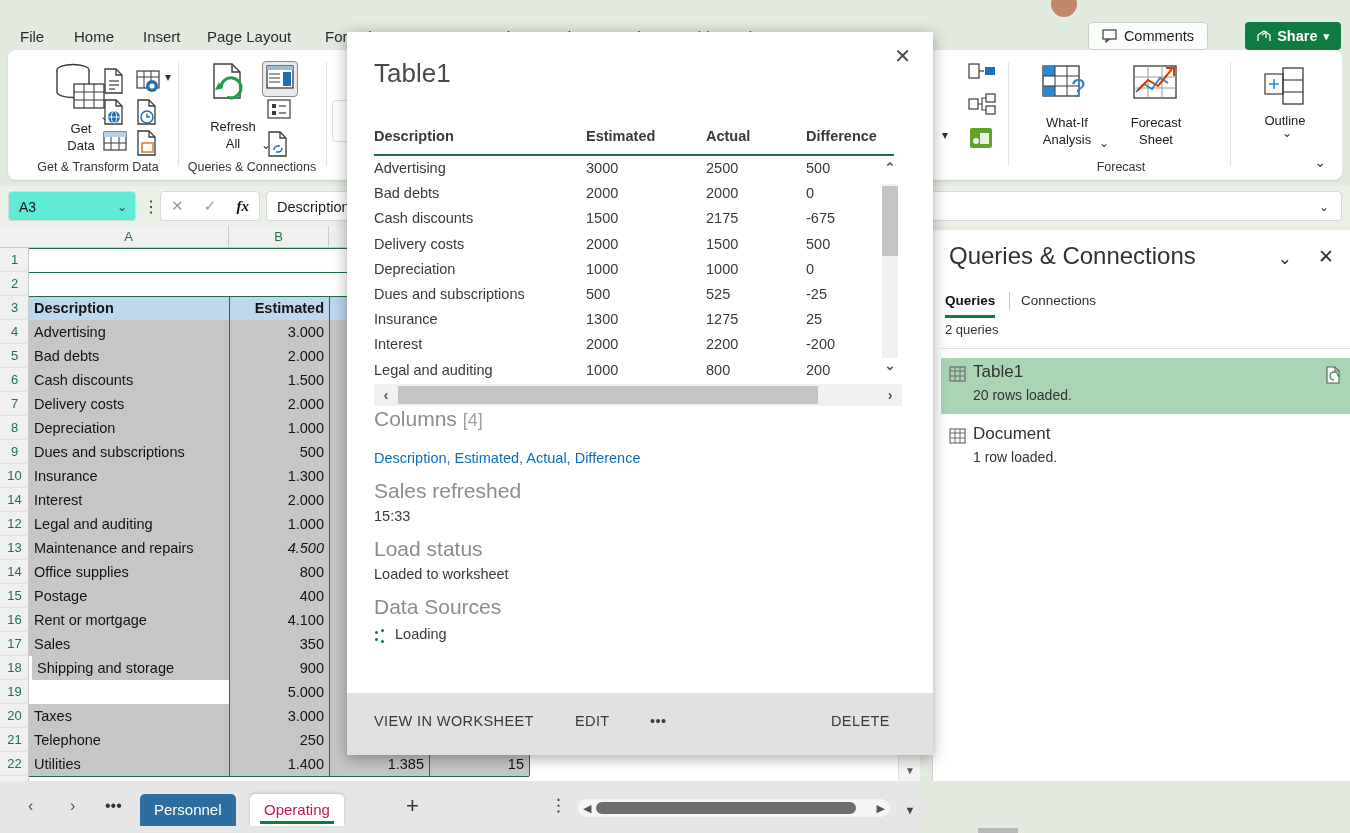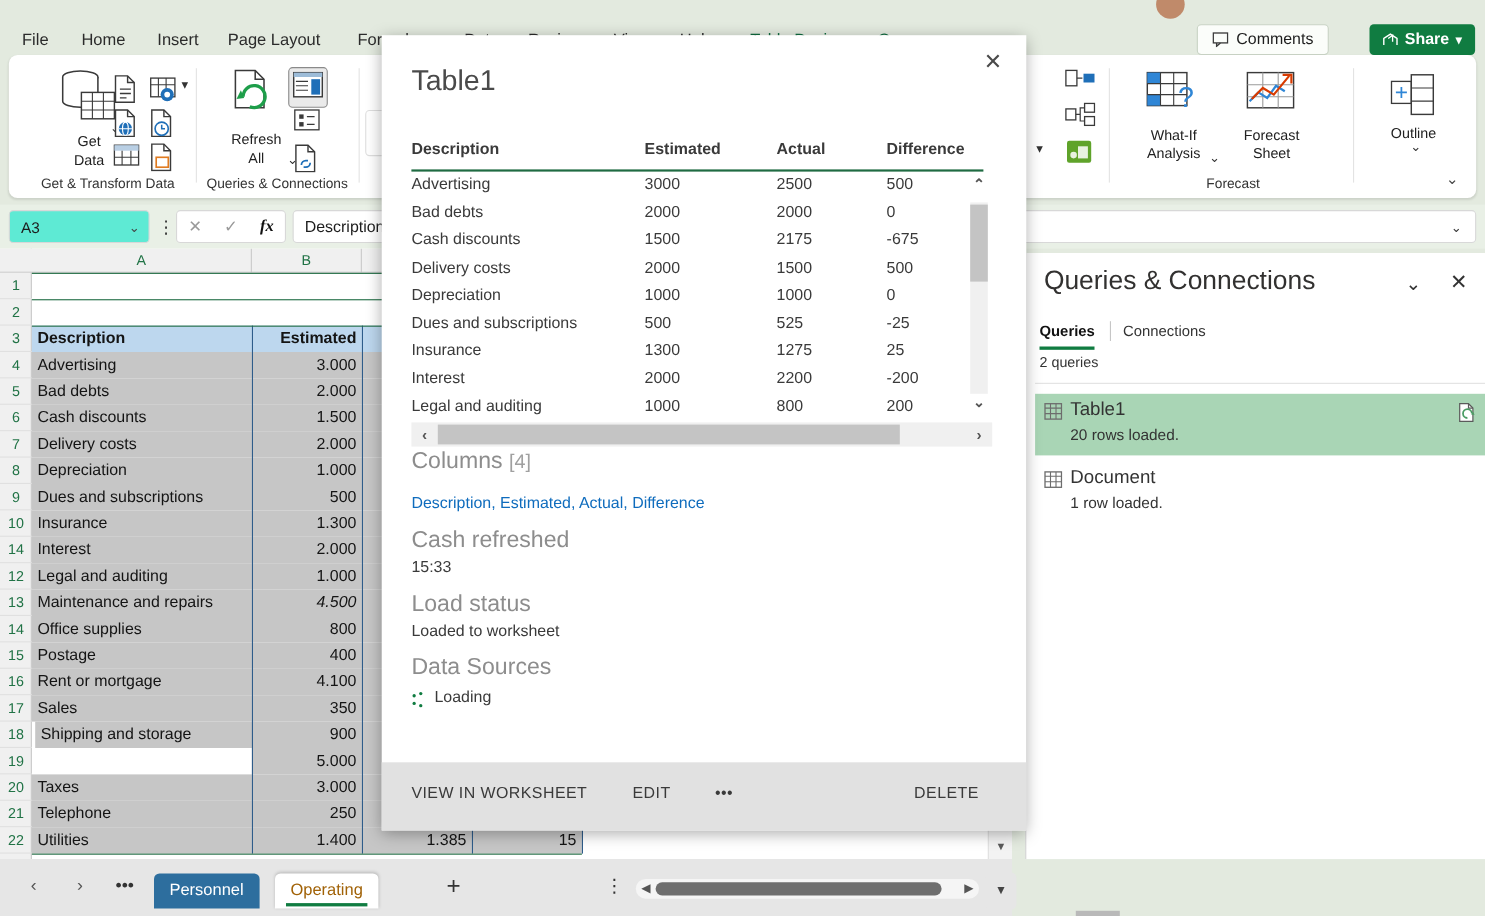--- a/index.html
+++ b/index.html
@@ -230,21 +230,21 @@
     position: absolute; left: 0; top: 781px; width: 920px; height: 52px; background: #e6e6e6;
   }
   .nav-arw { position: absolute; top: 16px; font-size: 16px; color: #555; }
   .nav-dots { position: absolute; left: 105px; top: 16px; font-size: 16px; color: #333; }
   .sheet-tab {
     position: absolute; top: 13px; height: 32px; line-height: 32px;
     padding: 0 14px; font-size: 15px; border-radius: 5px 5px 0 0;
   }
   .sheet-tab.inactive { background: #2d6e9e; color: #fff; }
   .sheet-tab.active {
-    background: #fff; color: #a16207; box-shadow: 0 -1px 3px rgba(0,0,0,.18);
+    background: #fff; color: #be185d; box-shadow: 0 -1px 3px rgba(0,0,0,.18);
   }
   .sheet-tab.active:after {
     content: ""; position: absolute; left: 10px; right: 10px; bottom: 2px;
     height: 3px; background: #107c41;
   }
   .addsheet { position: absolute; left: 406px; top: 12px; font-size: 22px; color: #333; }
   .sheet-menu { position: absolute; left: 550px; top: 14px; font-size: 17px; color: #333; }
   .hsb {
     position: absolute; left: 578px; top: 18px; width: 312px; height: 18px;
     background: #f5f5f5; border-radius: 9px;
@@ -811,21 +811,21 @@
       <div class="thumb"></div>
       <div class="arw" style="right:0">›</div>
     </div>
 
     <div class="peek-sec-h" style="left:27px; top:375px">
       <span>Columns</span>
       <span style="font-size:18px; color:#a0a0a0">[4]</span>
     </div>
     <div class="peek-sec-v lnk" style="left:27px; top:418px">Description, Estimated, Actual, Difference</div>
 
-    <div class="peek-sec-h" style="left:27px; top:447px">Cash refreshed</div>
+    <div class="peek-sec-h" style="left:27px; top:447px">Sales refreshed</div>
     <div class="peek-sec-v" style="left:27px; top:476px">15:33</div>
 
     <div class="peek-sec-h" style="left:27px; top:505px">Load status</div>
     <div class="peek-sec-v" style="left:27px; top:534px">Loaded to worksheet</div>
 
     <div class="peek-sec-h" style="left:27px; top:563px">Data Sources</div>
     <div class="loading-dots">
       <i style="left:0px;  top:2px"></i>
       <i style="left:0px;  top:9px"></i>
       <i style="left:6px;  top:0px"></i>

